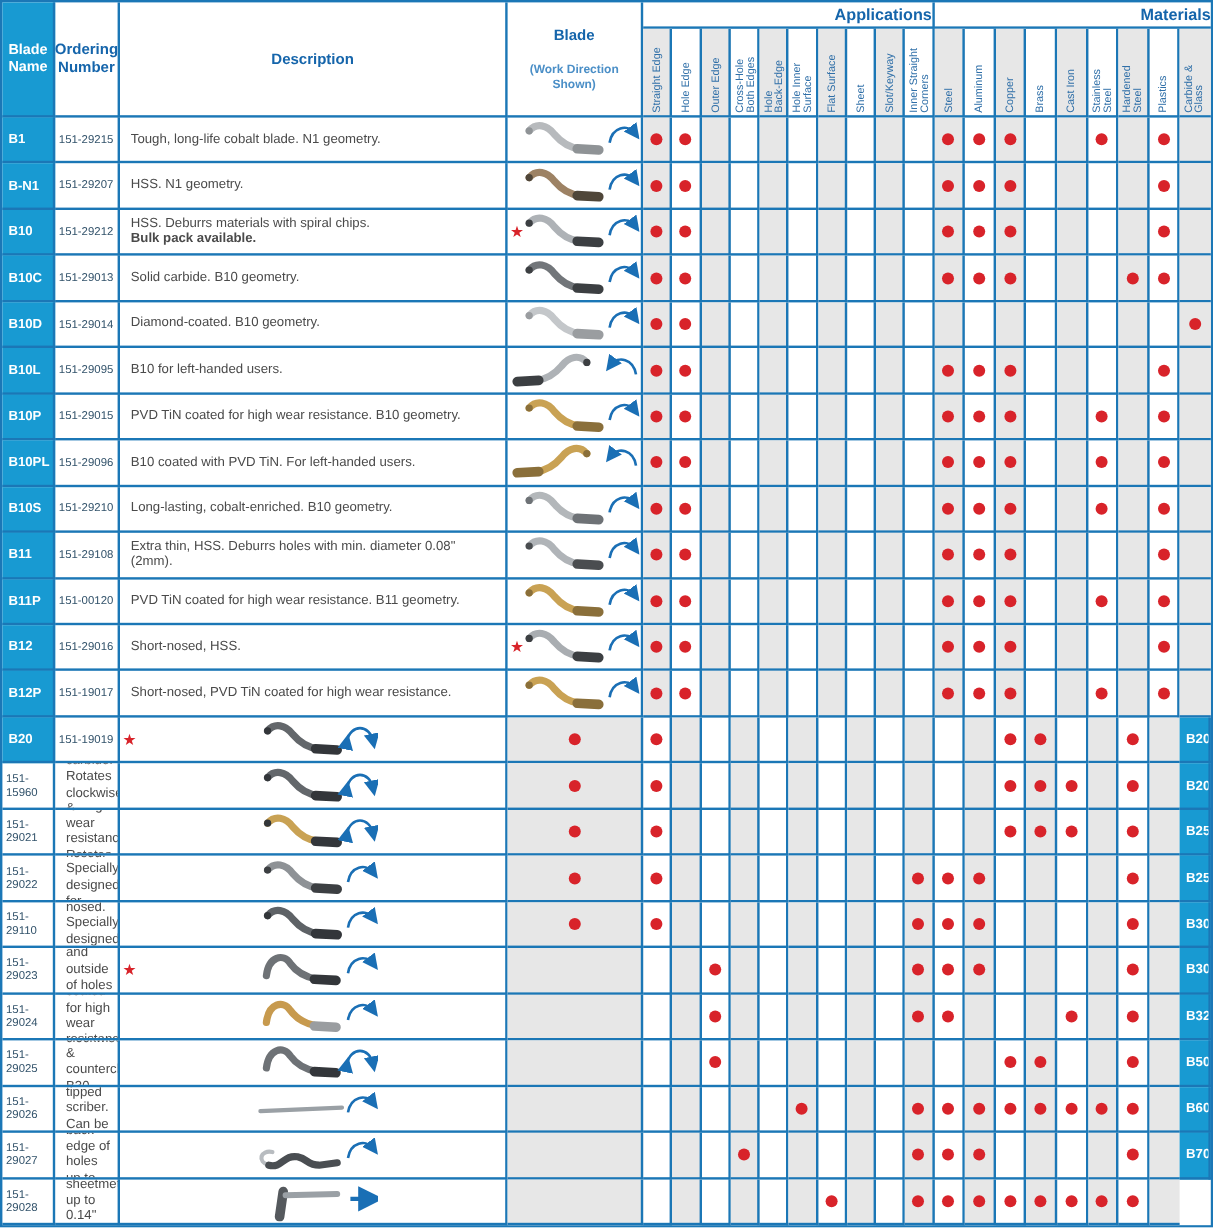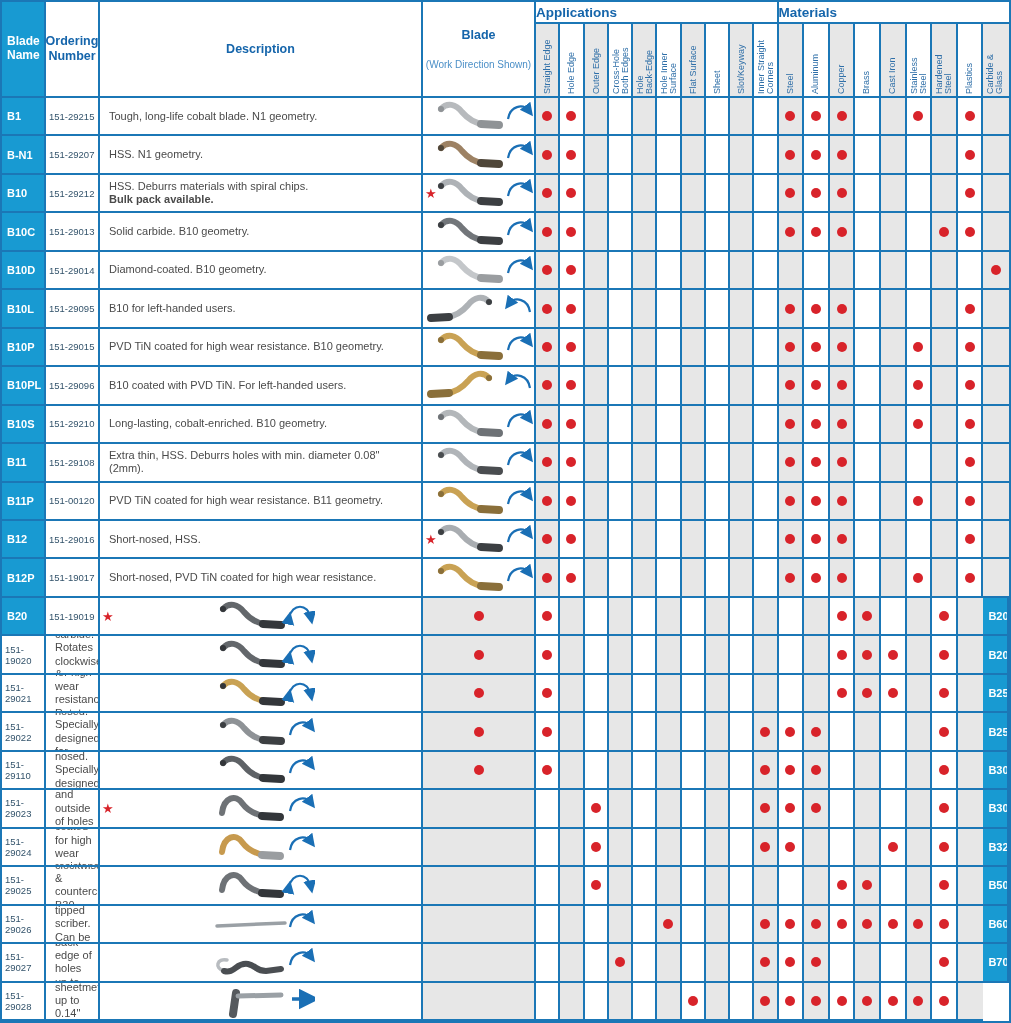--- a/index.html
+++ b/index.html
@@ -18,22 +18,22 @@
   .cell{border-right:2px solid var(--bd); border-bottom:2px solid var(--bd); overflow:hidden; position:relative;}
   .h-name{grid-area:1/1/3/2; background:var(--blue); color:#fff; font-weight:bold; font-size:12px;
           display:flex; align-items:center; padding-left:5px; line-height:1.15;}
   .h-order{grid-area:1/2/3/3;}
   .h-desc{grid-area:1/3/3/4;}
   .h-blade{grid-area:1/4/3/5;}
   .h-apps{grid-area:1/5/2/15;}
   .h-mats{grid-area:1/15/2/24; border-right:none;}
   .hdr-txt{display:flex; flex-direction:column; align-items:center; justify-content:center;
            color:var(--txtblue); font-weight:bold; font-size:12.5px; text-align:center; height:100%; line-height:1.2;}
-  .hdr-sub{font-weight:normal; font-size:10px; color:#4b8fc7; margin-top:16px;}
-  .group-hdr{display:flex; align-items:center; justify-content:flex-start; color:var(--txtblue);
+  .hdr-sub{font-weight:bold; font-size:10px; color:#4b8fc7; margin-top:16px;}
+  .group-hdr{display:flex; align-items:center; justify-content:flex-end; color:var(--txtblue);
              font-weight:bold; font-size:13.5px;}
   .vcell{position:relative;}
   .vcell.shaded{background:var(--shade);}
   .vtext{position:absolute; top:100%; left:1px; width:72px; height:22px; transform-origin:0 0;
          transform:rotate(-90deg); display:flex; flex-direction:column; justify-content:center;
          font-size:9px; line-height:9.5px; color:var(--rot); padding-left:2px; white-space:pre-line;}
   .name-cell{background:var(--blue); color:#fff; font-weight:bold; font-size:11px;
              display:flex; align-items:center; padding-left:5px;}
   .order-cell{display:flex; align-items:center; padding-left:3px; font-size:9.5px; color:#33536b;}
   .desc-cell{display:flex; flex-direction:column; justify-content:center; padding-left:9px; padding-right:4px;
@@ -907,21 +907,21 @@
     <div class="cell dot-cell shaded">
       <span class="dot"></span>
     </div>
     <div class="cell dot-cell"></div>
     <div class="cell dot-cell shaded"></div>
     <div class="cell dot-cell">
       <span class="dot"></span>
     </div>
     <div class="cell dot-cell shaded last-col"></div>
     <div class="cell name-cell">B20C</div>
-    <div class="cell order-cell">151-19020</div>
+    <div class="cell order-cell">151-15960</div>
     <div class="cell desc-cell">
       <div>Solid carbide. Rotates clockwise &amp; counterclockwise.</div>
     </div>
     <div class="cell blade-cell">
       <svg width="108" height="34" viewBox="0 0 108 34">
         <defs>
           <marker id="ah14" markerWidth="7" markerHeight="7" refX="3" refY="3" orient="auto">
             <path d="M0,0 L6,3 L0,6 Z" fill="#1a6fb5"></path>
           </marker>
         </defs>

